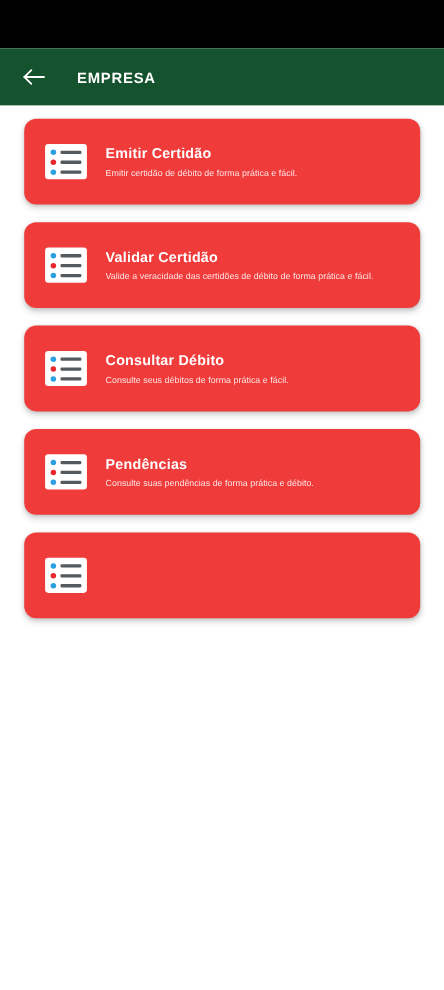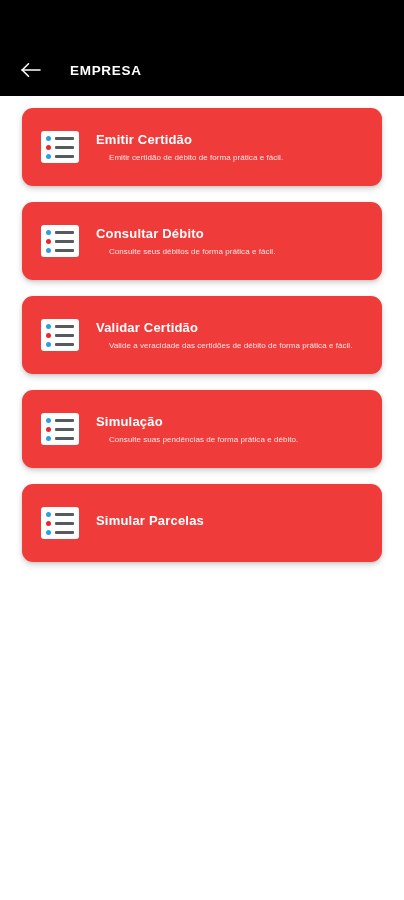--- a/index.html
+++ b/index.html
@@ -25,21 +25,21 @@
   
   .status-bar {
     height: 44px;
     background: #000000;
     flex: 0 0 44px;
   }
   
   .app-bar {
     height: 52px;
     flex: 0 0 52px;
-    background: #000000;
+    background: #14532d;
     display: flex;
     align-items: center;
     padding-left: 14px;
     box-sizing: border-box;
   }
   .back-btn {
     width: 34px;
     height: 34px;
     display: flex;
     align-items: center;
@@ -133,21 +133,20 @@
     margin-bottom: 4px;
   }
   .card-subtitle {
     color: #ffe4e4;
     font-size: 8px;
     line-height: 11px;
     letter-spacing: 0.05px;
     white-space: nowrap;
     overflow: hidden;
     text-overflow: ellipsis;
-    margin-left: 13px;
   }
   
   .nav-bar {
     height: 22px;
     flex: 0 0 22px;
     background: #ffffff;
   }
 </style>
 </head>
 <body>
@@ -204,20 +203,43 @@
               <span class="dot dot-red"></span>
               <span class="bar"></span>
             </div>
           <div class="list-row">
               <span class="dot dot-blue"></span>
               <span class="bar"></span>
             </div>
         </div>
       </div>
       <div class="card-text">
+        <div class="card-title">Validar Certidão</div>
+        <div class="card-subtitle">Valide a veracidade das certidões de débito de forma prática e fácil.</div>
+      </div>
+    </div>
+
+    <div class="card">
+      <div class="card-icon">
+        <div class="list-icon">
+          <div class="list-row">
+              <span class="dot dot-blue"></span>
+              <span class="bar"></span>
+            </div>
+          <div class="list-row">
+              <span class="dot dot-red"></span>
+              <span class="bar"></span>
+            </div>
+          <div class="list-row">
+              <span class="dot dot-blue"></span>
+              <span class="bar"></span>
+            </div>
+        </div>
+      </div>
+      <div class="card-text">
         <div class="card-title">Consultar Débito</div>
         <div class="card-subtitle">Consulte seus débitos de forma prática e fácil.</div>
       </div>
     </div>
 
     <div class="card">
       <div class="card-icon">
         <div class="list-icon">
           <div class="list-row">
               <span class="dot dot-blue"></span>
@@ -227,44 +249,21 @@
               <span class="dot dot-red"></span>
               <span class="bar"></span>
             </div>
           <div class="list-row">
               <span class="dot dot-blue"></span>
               <span class="bar"></span>
             </div>
         </div>
       </div>
       <div class="card-text">
-        <div class="card-title">Validar Certidão</div>
-        <div class="card-subtitle">Valide a veracidade das certidões de débito de forma prática e fácil.</div>
-      </div>
-    </div>
-
-    <div class="card">
-      <div class="card-icon">
-        <div class="list-icon">
-          <div class="list-row">
-              <span class="dot dot-blue"></span>
-              <span class="bar"></span>
-            </div>
-          <div class="list-row">
-              <span class="dot dot-red"></span>
-              <span class="bar"></span>
-            </div>
-          <div class="list-row">
-              <span class="dot dot-blue"></span>
-              <span class="bar"></span>
-            </div>
-        </div>
-      </div>
-      <div class="card-text">
-        <div class="card-title">Simulação</div>
+        <div class="card-title">Pendências</div>
         <div class="card-subtitle">Consulte suas pendências de forma prática e débito.</div>
       </div>
     </div>
 
     <div class="card">
       <div class="card-icon">
         <div class="list-icon">
           <div class="list-row">
               <span class="dot dot-blue"></span>
               <span class="bar"></span>
@@ -273,21 +272,20 @@
               <span class="dot dot-red"></span>
               <span class="bar"></span>
             </div>
           <div class="list-row">
               <span class="dot dot-blue"></span>
               <span class="bar"></span>
             </div>
         </div>
       </div>
       <div class="card-text">
-        <div class="card-title">Simular Parcelas</div>
       </div>
     </div>
 
   </div>
 
   <div class="nav-bar"></div>
 
 </div>
 
 </body></html>

